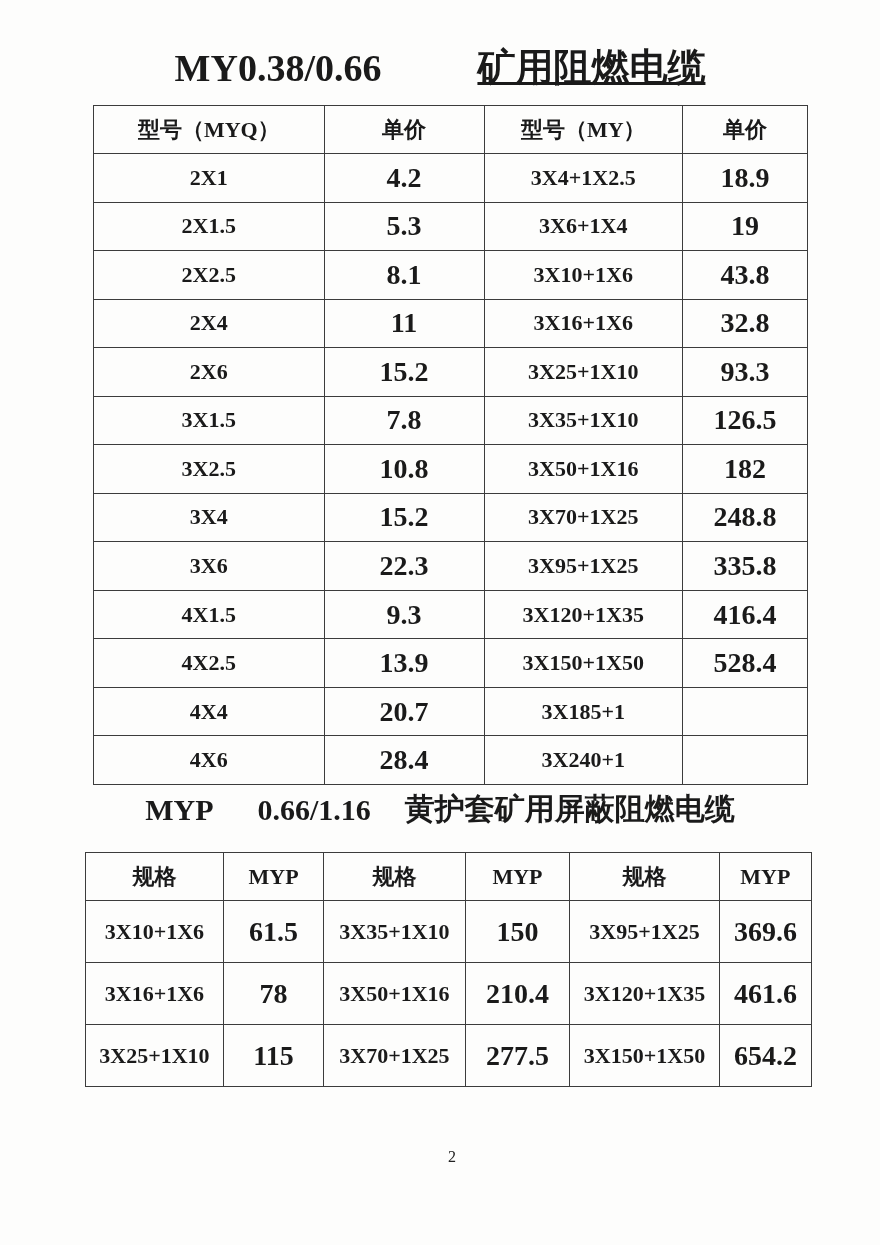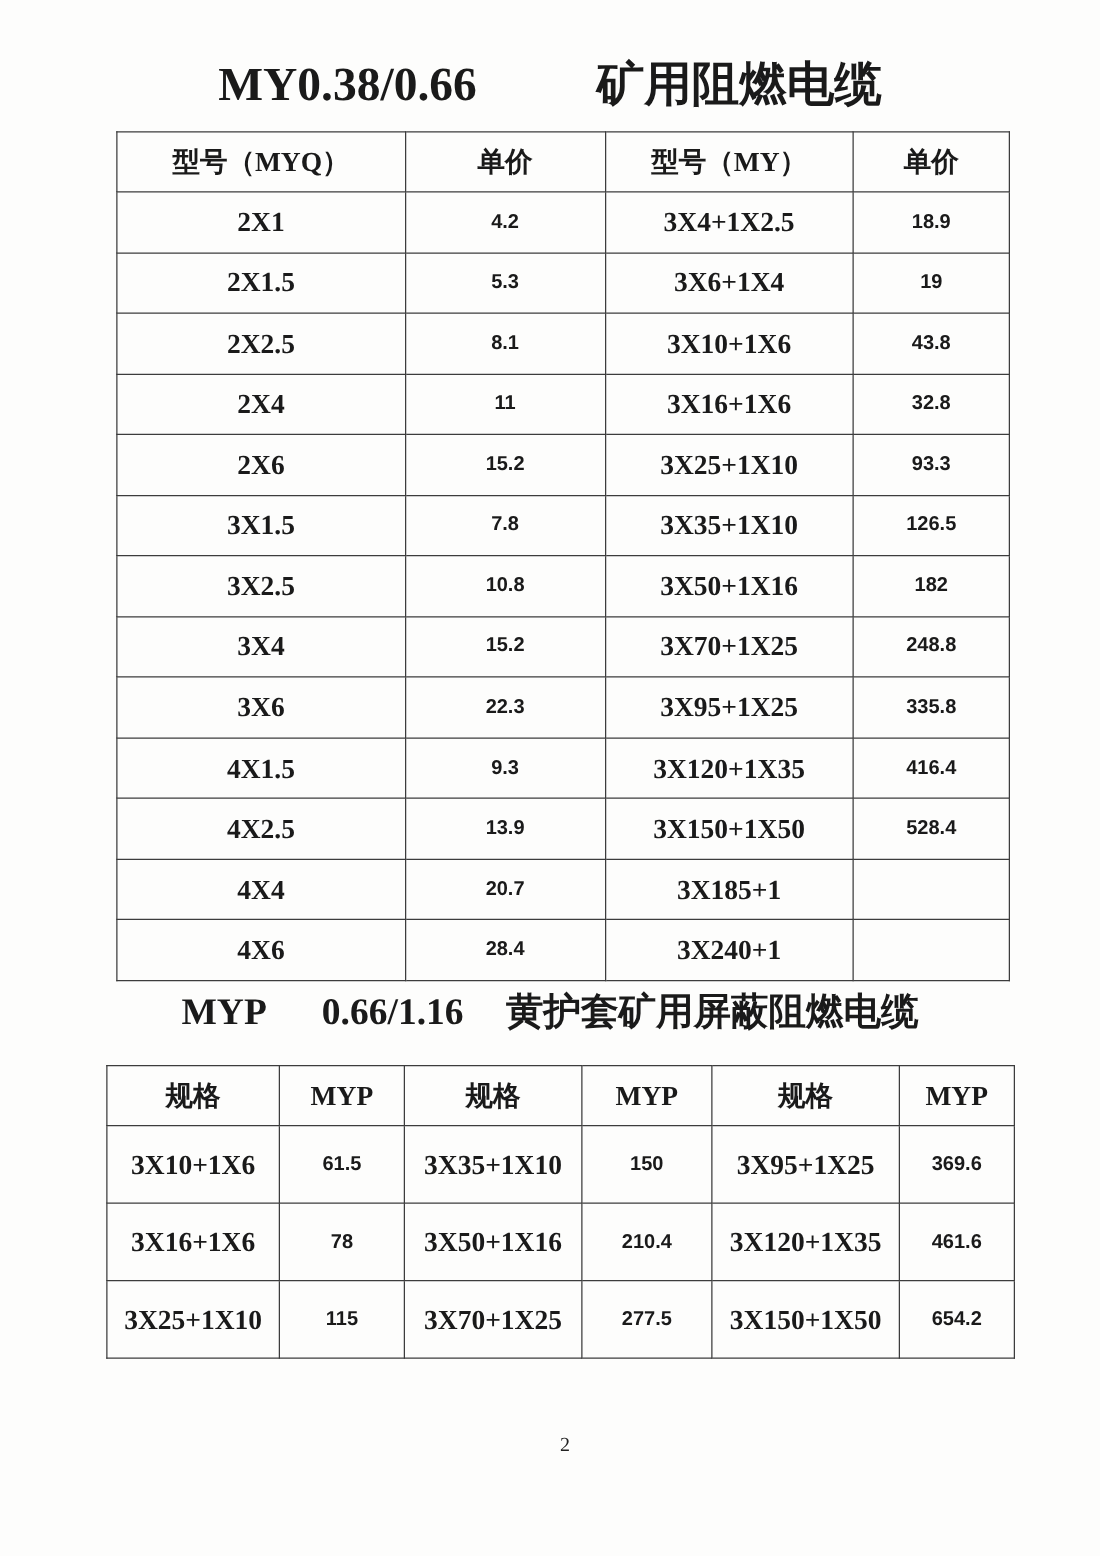--- a/index.html
+++ b/index.html
@@ -26,21 +26,21 @@
     justify-content: center;
     align-items: center;
     font-weight: bold;
     white-space: nowrap;
   }
   .title-1 {
     top: 42px;
     font-size: 38px;
   }
   .title-1 .seg-voltage { }
-  .title-1 .seg-name    { margin-left: 96px; }
+  .title-1 .seg-name    { margin-left: 96px; text-decoration: underline; }
   .title-2 {
     top: 789px;
     font-size: 30px;
   }
   .title-2 .seg-voltage { margin-left: 44px; }
   .title-2 .seg-name    { margin-left: 34px; }
   
   table {
     position: absolute;
     border-collapse: collapse;
@@ -57,23 +57,23 @@
     font-family: "Liberation Serif", "DejaVu Serif", serif;
     font-weight: bold;
     font-size: 22px;
   }
   td.spec {
     font-family: "Liberation Serif", "DejaVu Serif", serif;
     font-weight: bold;
     font-size: 22px;
   }
   td.price {
-    font-family: Liberation Sans, sans-serif;
-    font-weight: bold;
-    font-size: 16px;
+    font-family: Liberation Serif, serif;
+    font-weight: bold;
+    font-size: 28px;
   }
   .table-1 {
     left: 93px;
     top: 105px;
     width: 715px;
     height: 680px;
   }
   .table-1 thead tr { height: 48px; }
   .table-1 tbody tr { height: 48px; }
   .table-2 {

